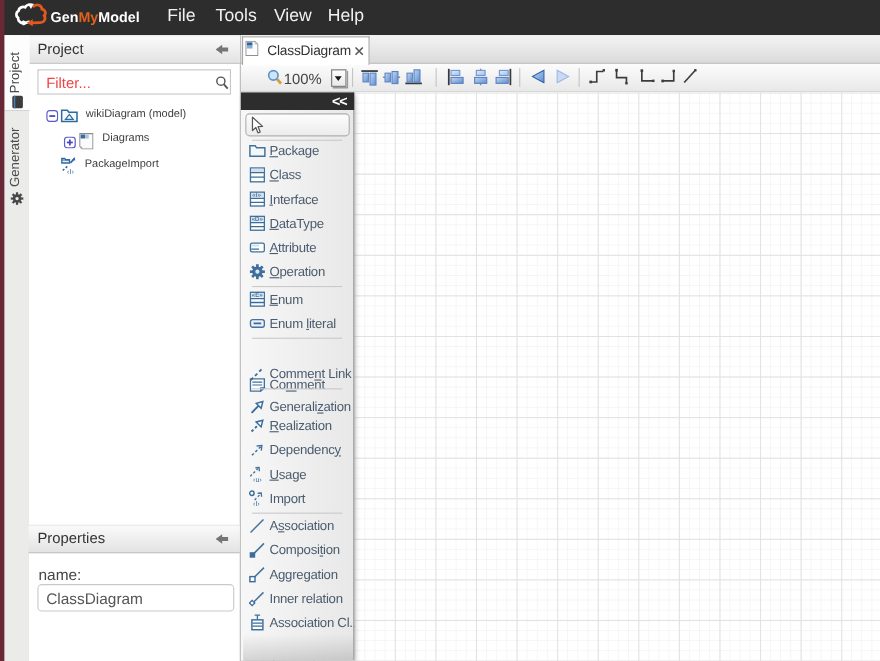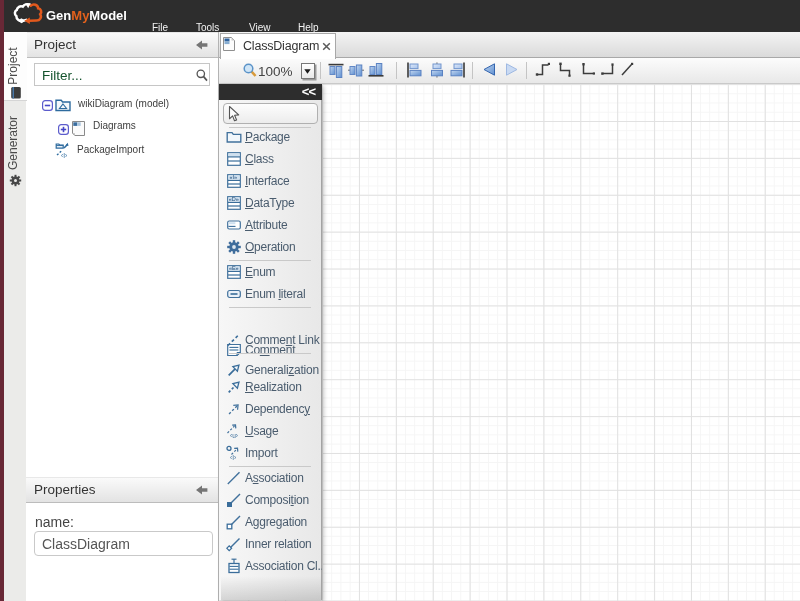--- a/index.html
+++ b/index.html
@@ -3,34 +3,34 @@
 <meta charset="utf-8">
 <style>
 html,body{margin:0;padding:0;}
 body{width:800px;height:601px;position:relative;overflow:hidden;background:#fff;
  font-family:"Liberation Sans",sans-serif;}
 .abs{position:absolute;}
 
 #menubar{left:0;top:0;width:800px;height:32px;background:#2d2d2d;}
 #brand{left:46px;top:8px;font-size:13px;font-weight:bold;color:#fff;letter-spacing:0px;}
 #brand .my{color:#e2611c;}
-.menuitem{top:22px;color:#f2f2f2;font-size:10px;}
+.menuitem{top:6px;color:#f2f2f2;font-size:16px;}
 
 #maroon{left:0;top:0;width:4px;height:601px;background:#682836;z-index:5;}
 
 #tabstrip{left:4px;top:32px;width:22px;height:569px;background:#ebebe9;border-right:1px solid #c9c9c9;}
 #projtab{left:4px;top:32px;width:23px;height:68px;background:#fdfdfd;border-bottom:1px solid #d5d5d5;z-index:2;}
 .vtext{color:#4a4a4a;font-size:12px;white-space:nowrap;transform:rotate(-90deg);transform-origin:center;}
 
 #leftpanel{left:26px;top:32px;width:192px;height:569px;background:#fff;border-right:1px solid #b3b3b3;}
 .panelhdr{left:26px;width:192px;height:24px;background:linear-gradient(#fafafa,#e3e3e3);
  border-top:1px solid #e8e8e8;border-bottom:1px solid #bcbcbc;}
 .panelhdr .t{position:absolute;left:8px;top:4px;font-size:13.5px;color:#333;}
 #filter{left:34px;top:63px;width:176px;height:23px;border:1px solid #c6c6c6;background:#fff;box-sizing:border-box;}
-#filter .ph{position:absolute;left:7px;top:3.5px;color:#14532d;font-size:13.5px;}
+#filter .ph{position:absolute;left:7px;top:3.5px;color:#ef4444;font-size:13.5px;}
 .treetext{font-size:10px;color:#3d3d3d;}
 #namelabel{left:35px;top:514px;font-size:14px;color:#444;}
 #nameinput{left:34px;top:531px;width:179px;height:25px;border:1px solid #c9c9c9;border-radius:4px;background:#fff;box-sizing:border-box;}
 #nameinput .v{position:absolute;left:7px;top:4px;font-size:14px;color:#555;}
 
 #tabbar{left:219px;top:32px;width:581px;height:25px;background:linear-gradient(#f4f4f4,#dadada);border-bottom:1px solid #a8a8a8;}
 #dtab{left:220px;top:33px;width:114px;height:25px;background:#fff;border:1px solid #a8a8a8;border-bottom:none;z-index:2;}
 #dtab .t{position:absolute;left:22px;top:5px;font-size:12.5px;color:#333;letter-spacing:-0.2px;}
 #toolbar{left:219px;top:58px;width:581px;height:25px;background:linear-gradient(#fcfcfc,#e8e8e8);border-bottom:1px solid #c9c9c9;}
 .tsep{top:62px;width:1px;height:17px;background:#c4c4c4;}

